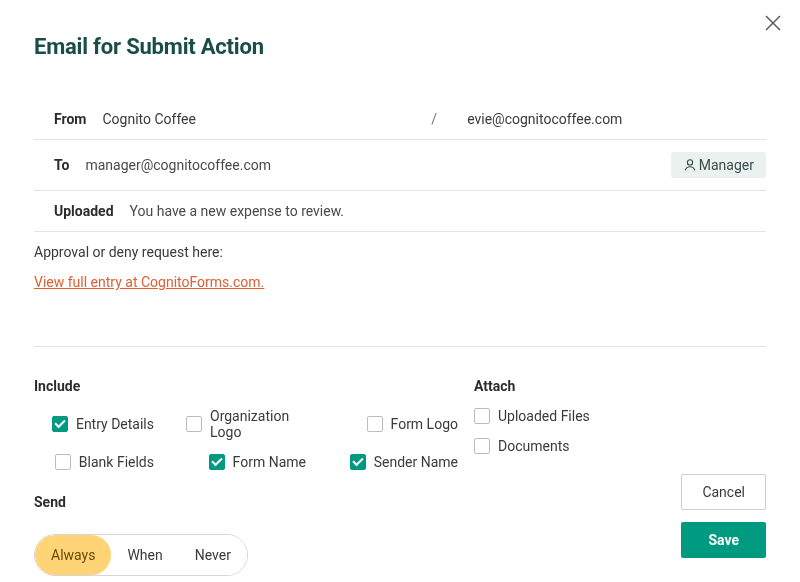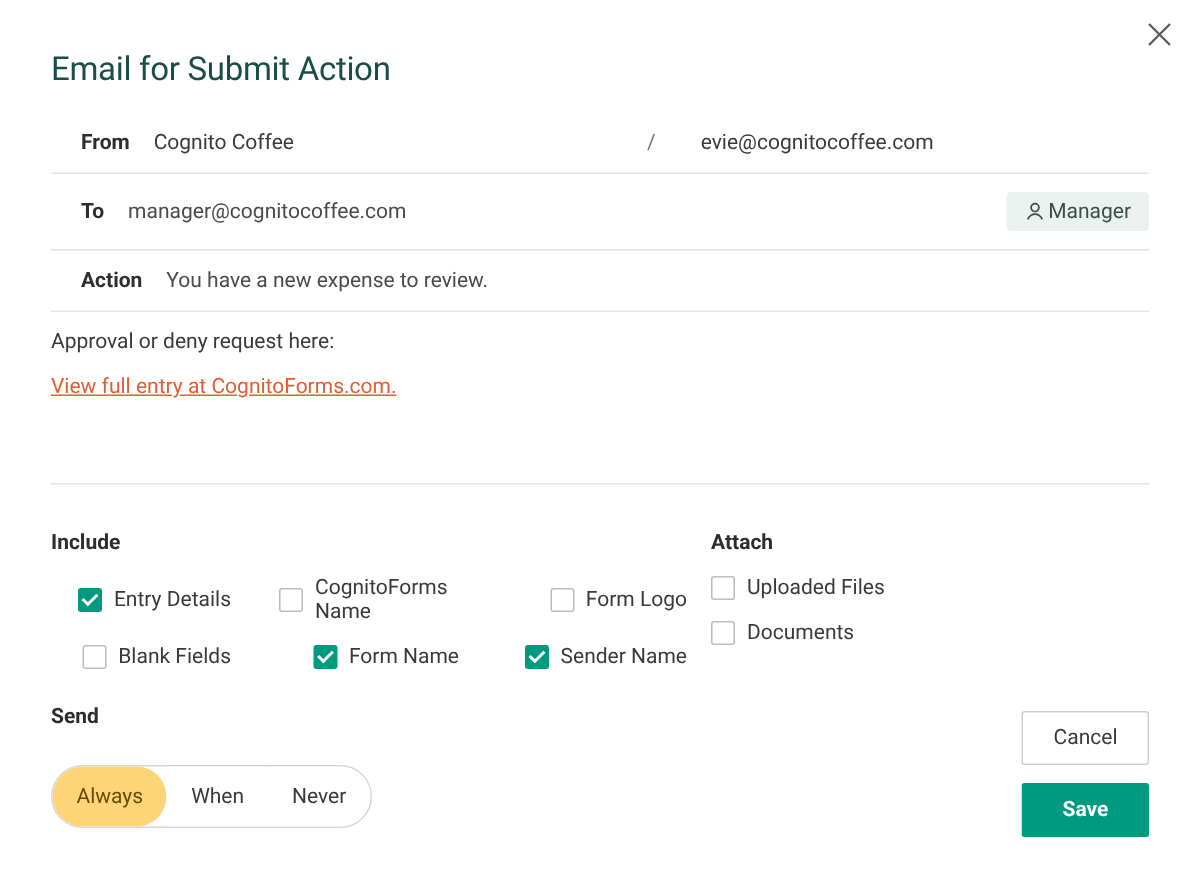--- a/index.html
+++ b/index.html
@@ -21,23 +21,23 @@
     top: 14px;
     right: 18px;
     width: 18px;
     height: 18px;
     cursor: pointer;
     color: #595959;
   }
   .close svg { width: 100%; height: 100%; stroke: currentColor; }
   h1 {
     font-size: 22px;
-    font-weight: 400;
+    font-weight: 700;
     color: #1a4d47;
-    margin: 18px 0 16px 0;
+    margin: 18px 0 40px 0;
     letter-spacing: -0.2px;
   }
   .row {
     display: flex;
     align-items: center;
     padding: 12px 0;
     border-bottom: 1px solid #e3e3e3;
     gap: 12px;
   }
   .row-label {
@@ -204,40 +204,40 @@
     <span class="role-chip">
       <svg viewBox="0 0 16 16" fill="none" stroke-width="1.3">
           <circle cx="8" cy="5" r="3"></circle>
           <path d="M2.5 14c1-3 4-4 5.5-4s4.5 1 5.5 4"></path>
         </svg>
       <span>Manager</span>
     </span>
   </div>
 
   <div class="row">
-    <span class="row-label">Action</span>
+    <span class="row-label">Uploaded</span>
     <span class="row-value">You have a new expense to review.</span>
   </div>
 
   <div class="body-section">
     <div class="body-text">Approval or deny request here:</div>
     <span class="body-link">View full entry at CognitoForms.com.</span>
   </div>
 
   <div class="section-cols">
     <div class="col-include">
       <div class="section-title">Include</div>
       <div class="check-grid" id="include-grid">
           <div class="check">
             <span class="box checked"></span>
             <span class="check-label">Entry Details</span>
           </div>
           <div class="check">
             <span class="box"></span>
-            <span class="check-label">CognitoForms Name</span>
+            <span class="check-label">Organization Logo</span>
           </div>
           <div class="check">
             <span class="box"></span>
             <span class="check-label">Form Logo</span>
           </div>
           <div class="check indent">
             <span class="box"></span>
             <span class="check-label">Blank Fields</span>
           </div>
           <div class="check">

